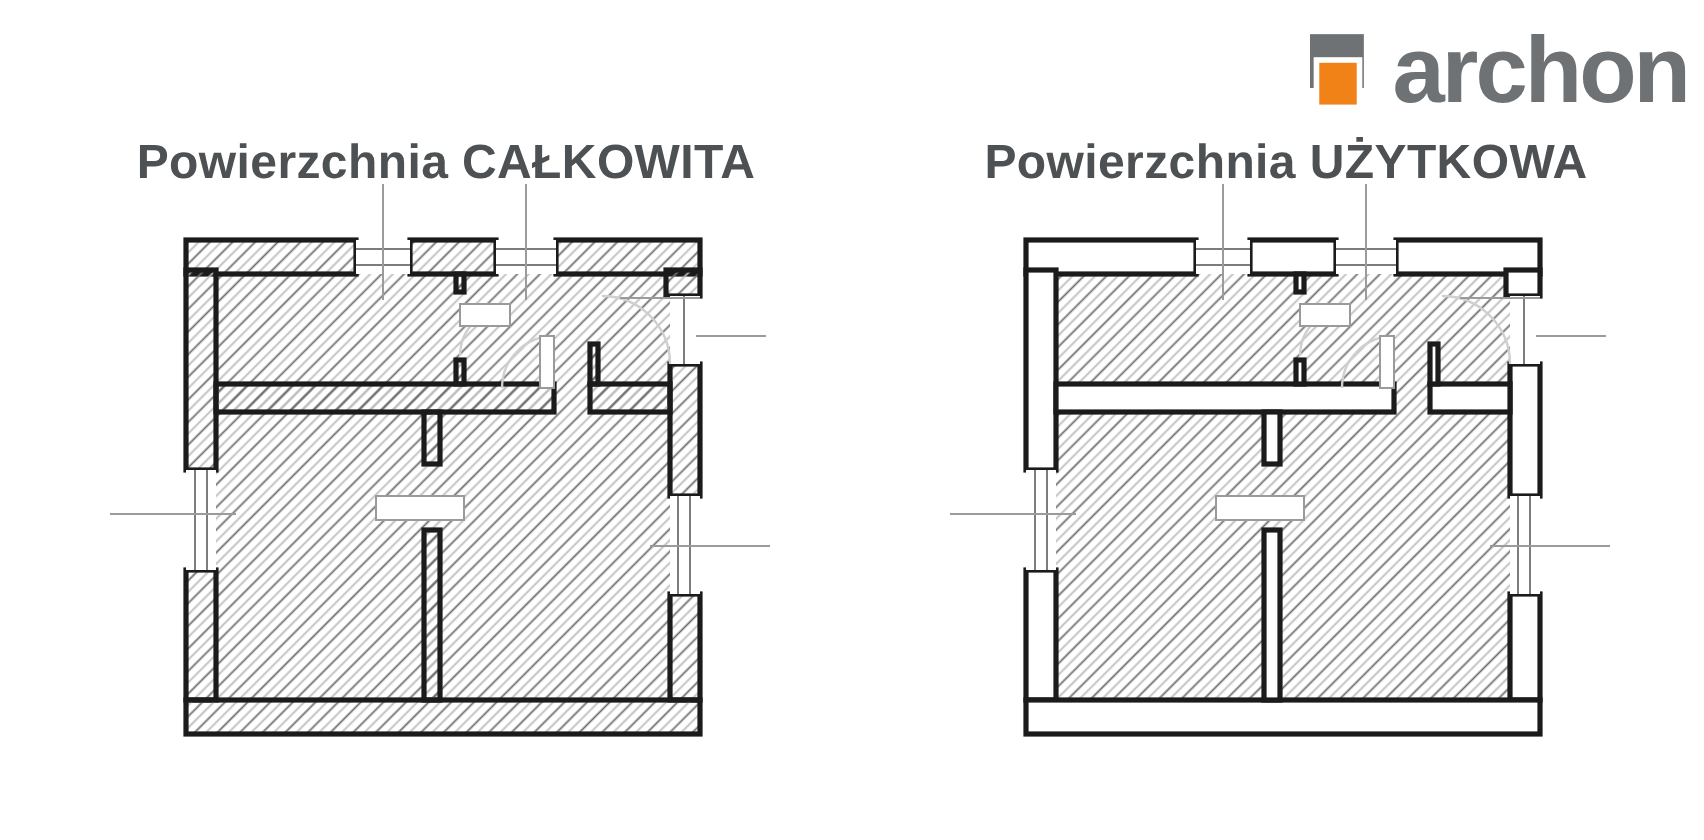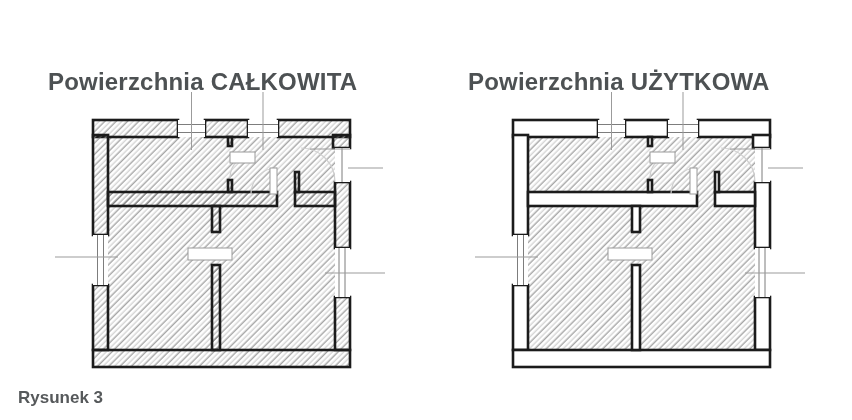--- a/index.html
+++ b/index.html
@@ -10,33 +10,40 @@
   .logo{position:absolute;top:10px;right:8px;display:flex;align-items:flex-start;gap:13px;}
   .logo-icon{margin-top:7px;display:block;}
   .logo-text{
     font-size:47px;font-weight:700;color:#6E7275;letter-spacing:-1.5px;line-height:1;
     margin-top:1px;
   }
   .figure{position:absolute;top:68px;width:350px;height:312px;}
   .figure-left{left:48px;}
   .figure-right{left:468px;}
   .figure h2{
-    margin:0;font-size:24px;font-weight:700;color:#4D5153;
+    margin:0;text-align:center;font-size:24px;font-weight:700;color:#4D5153;
     letter-spacing:0.2px;line-height:1.2;position:relative;z-index:2;
   }
   .plan-svg{position:absolute;left:0;top:10px;z-index:1;}
   .caption{
     position:absolute;left:18px;top:388px;font-size:17px;font-weight:700;color:#56595B;
   }
 </style>
 </head>
 <body>
 
 <div class="stage">
 
+  <header class="logo">
+    <svg class="logo-icon" width="28" height="40" viewBox="0 0 26 37">
+      <rect x="0" y="0" width="25" height="25" fill="#6E7275"></rect>
+      <rect x="3" y="12" width="20" height="22" fill="#F08218" stroke="#FFFFFF" stroke-width="2.6"></rect>
+    </svg>
+    <span class="logo-text">archon</span>
+  </header>
 
   <section class="figure figure-left">
     <h2>Powierzchnia CAŁKOWITA</h2>
     <svg id="plan-left" class="plan-svg" width="350" height="300" viewBox="-45 -42 350 300">
         <defs>
           <pattern id="plan-left-hatch" width="8" height="8" patternUnits="userSpaceOnUse" patternTransform="rotate(-45)">
             <line x1="0" y1="1.2" x2="8" y2="1.2" stroke="#6F6F6F" stroke-width="0.9"></line>
             <line x1="0" y1="5.2" x2="8" y2="5.2" stroke="#BCBCBC" stroke-width="0.9"></line>
           </pattern>
         </defs>
@@ -134,14 +141,13 @@
         <rect x="95" y="128" width="44" height="12" fill="#FFFFFF" stroke="#9A9A9A" stroke-width="1"></rect>
         <line x1="98.5" y1="-28" x2="98.5" y2="30" stroke="#9B9B9B" stroke-width="1"></line>
         <line x1="170" y1="-28" x2="170" y2="30" stroke="#9B9B9B" stroke-width="1"></line>
         <line x1="-38" y1="137" x2="25" y2="137" stroke="#9B9B9B" stroke-width="1"></line>
         <line x1="232" y1="153" x2="292" y2="153" stroke="#9B9B9B" stroke-width="1"></line>
         <line x1="255" y1="48" x2="290" y2="48" stroke="#9B9B9B" stroke-width="1"></line>
         <line x1="217" y1="29" x2="257" y2="29" stroke="#9B9B9B" stroke-width="1"></line>
       </svg>
   </section>
 
-  <div class="caption">Rysunek 3</div>
 </div>
 
 </body></html>

